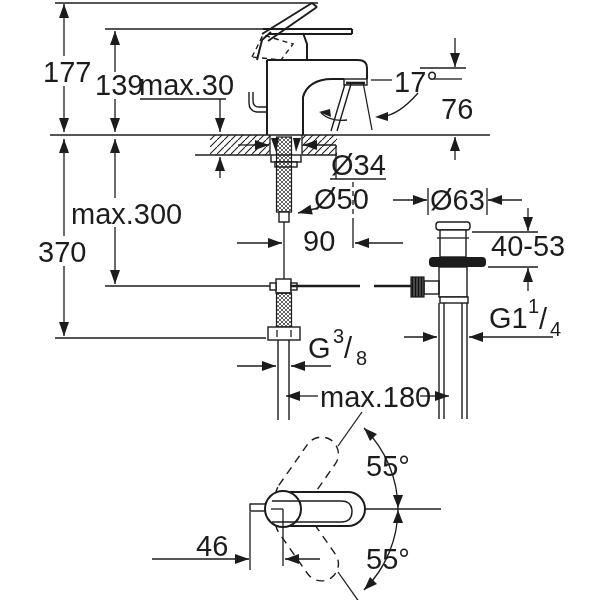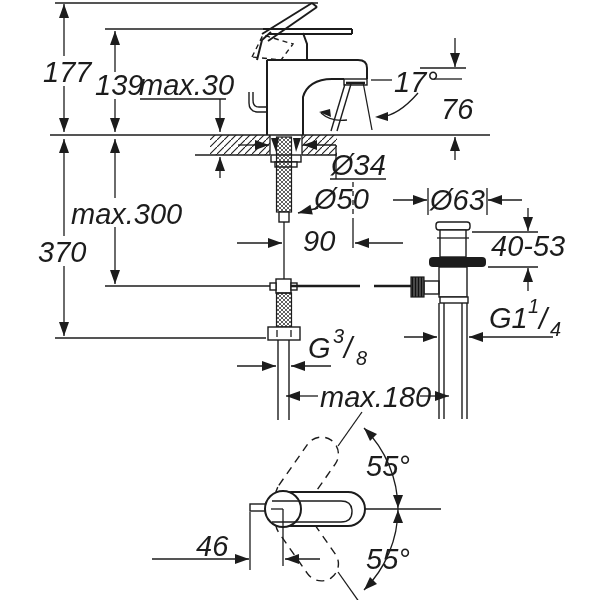--- a/index.html
+++ b/index.html
@@ -1,16 +1,16 @@
 <!DOCTYPE html>
 <html><head>
 <meta charset="utf-8">
 <style>
   html,body{margin:0;padding:0;background:#fff;}
-  .canvas{width:600px;height:600px;position:relative;background:#fff;outline:1px solid #cfcfcf;font-family:"Liberation Sans",sans-serif;font-style:italic;}
+  .canvas{width:600px;height:600px;position:relative;background:#fff;outline:1px solid #cfcfcf;font-family:"Liberation Sans",sans-serif;}
   svg{display:block;}
   text{fill:#1c1c1c;font-family:"Liberation Sans",sans-serif;font-size:29px;}
   text.small{font-size:20px;}
   .ln{stroke:#1c1c1c;stroke-width:1.3;fill:none;}
   .outline{stroke:#1c1c1c;stroke-width:2;fill:none;}
   .outline-thin{stroke:#1c1c1c;stroke-width:1.4;fill:none;}
   .white{fill:#ffffff;}
   .dark{fill:#1c1c1c;}
   .dash{stroke-dasharray:8 6;}
   .dashsm{stroke-dasharray:5 4;}

